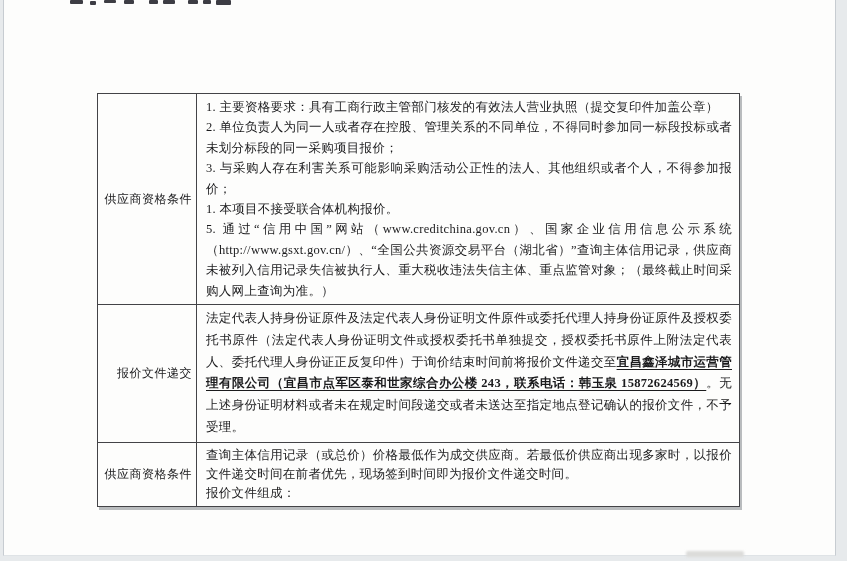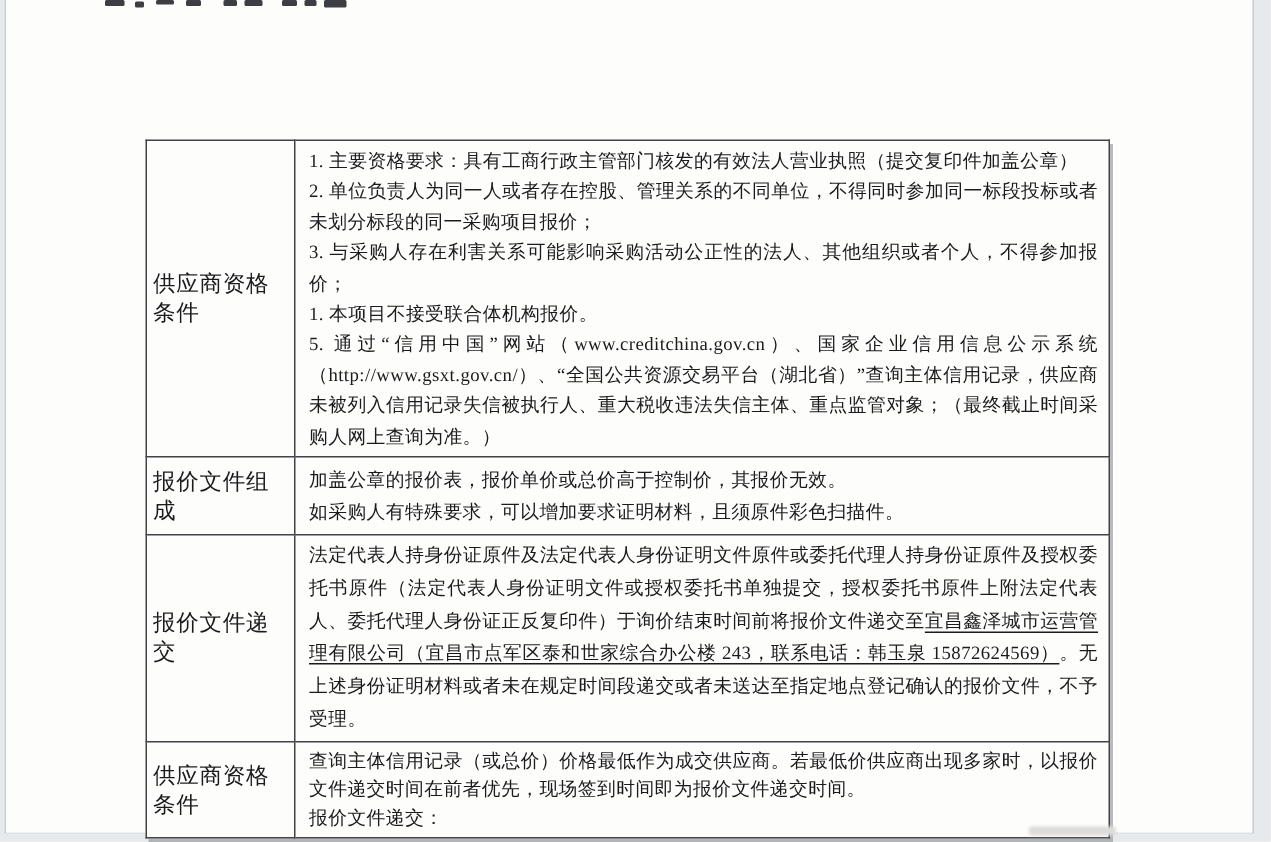--- a/index.html
+++ b/index.html
@@ -49,23 +49,23 @@
     background: #fdfdfc;
   }
   .doc-table td {
     border: 1px solid #434347;
     box-sizing: border-box;
     color: #1b1b1d;
     overflow: hidden;
   }
   td.label-cell {
     width: 99px;
-    text-align: left;
+    text-align: right;
     vertical-align: middle;
-    font-size: 15px;
+    font-size: 12px;
     letter-spacing: 0.5px;
     padding: 0 4px;
   }
   td.content-cell {
     vertical-align: middle;
     padding: 3px 7px 3px 9px;
     font-size: 12.5px;
   }
   .content-cell p {
     margin: 0;
@@ -76,20 +76,21 @@
   .row-comp .content-cell p   { line-height: 21px; }
   .row-submit .content-cell p { line-height: 21.8px; }
   .row-score .content-cell p  { line-height: 19.2px; }
   .row-qual .content-cell    { height: 171px; }
   .row-comp .content-cell    { height: 52px; }
   .row-submit .content-cell  { height: 111px; }
   .row-score .content-cell   { height: 56px; }
   .u-seg {
     text-decoration: underline;
     text-underline-offset: 3px;
+    font-weight: bold;
   }
   .scan-smudge {
     position: absolute;
     left: 682px;
     top: 551px;
     width: 58px;
     height: 6px;
     background: #dcdcda;
     filter: blur(1px);
     border-radius: 2px;
@@ -117,37 +118,30 @@
         <tr class="row-qual">
       <td class="label-cell">供应商资格条件</td>
       <td class="content-cell">
         <p>1. 主要资格要求：具有工商行政主管部门核发的有效法人营业执照（提交复印件加盖公章）</p>
         <p>2. 单位负责人为同一人或者存在控股、管理关系的不同单位，不得同时参加同一标段投标或者未划分标段的同一采购项目报价；</p>
         <p>3. 与采购人存在利害关系可能影响采购活动公正性的法人、其他组织或者个人，不得参加报价；</p>
         <p>1. 本项目不接受联合体机构报价。</p>
         <p>5. 通过“信用中国”网站（www.creditchina.gov.cn）、国家企业信用信息公示系统（http://www.gsxt.gov.cn/）、“全国公共资源交易平台（湖北省）”查询主体信用记录，供应商未被列入信用记录失信被执行人、重大税收违法失信主体、重点监管对象；（最终截止时间采购人网上查询为准。）</p>
       </td>
     </tr>
-    <tr class="row-comp">
-      <td class="label-cell">报价文件组成</td>
-      <td class="content-cell">
-        <p>加盖公章的报价表，报价单价或总价高于控制价，其报价无效。</p>
-        <p>如采购人有特殊要求，可以增加要求证明材料，且须原件彩色扫描件。</p>
-      </td>
-    </tr>
     <tr class="row-submit">
       <td class="label-cell">报价文件递交</td>
       <td class="content-cell">
         <p><span>法定代表人持身份证原件及法定代表人身份证明文件原件或委托代理人持身份证原件及授权委托书原件（法定代表人身份证明文件或授权委托书单独提交，授权委托书原件上附法定代表人、委托代理人身份证正反复印件）于询价结束时间前将报价文件递交至</span><span class="u-seg">宜昌鑫泽城市运营管理有限公司（宜昌市点军区泰和世家综合办公楼 243，联系电话：韩玉泉 15872624569）</span><span>。无上述身份证明材料或者未在规定时间段递交或者未送达至指定地点登记确认的报价文件，不予受理。</span></p>
       </td>
     </tr>
     <tr class="row-score">
       <td class="label-cell">供应商资格条件</td>
       <td class="content-cell">
         <p>查询主体信用记录（或总价）价格最低作为成交供应商。若最低价供应商出现多家时，以报价文件递交时间在前者优先，现场签到时间即为报价文件递交时间。</p>
-        <p>报价文件递交：</p>
+        <p>报价文件组成：</p>
       </td>
     </tr>
   </tbody>
     </table>
 
   <div class="scan-smudge"></div>
 </div>
 
 </body></html>

